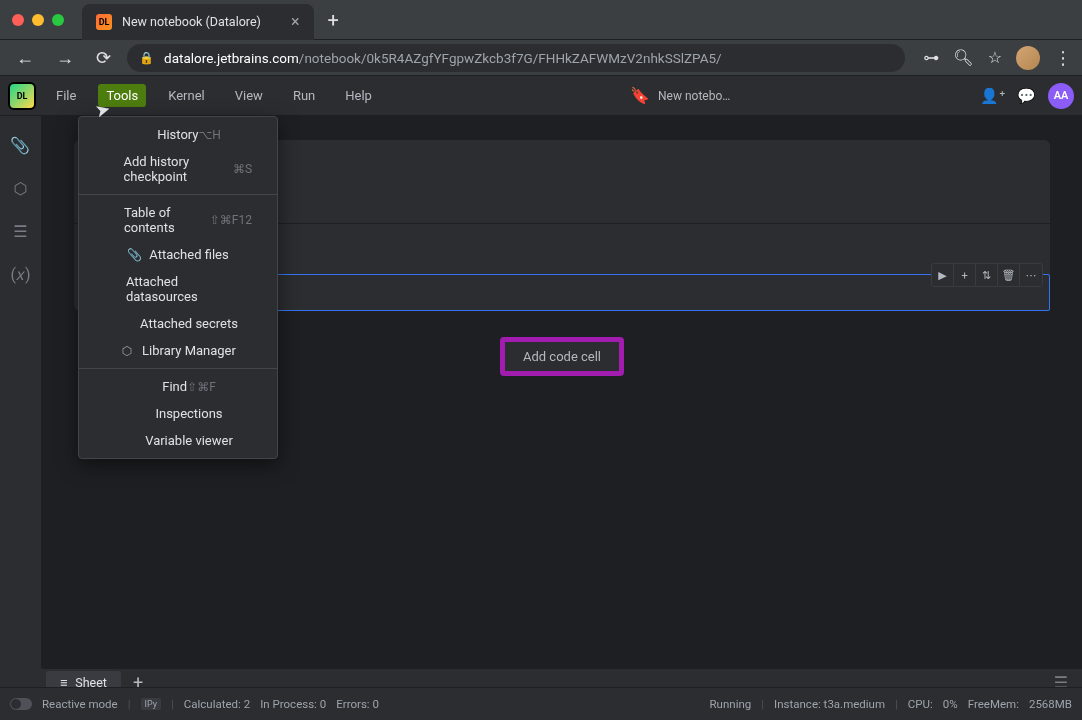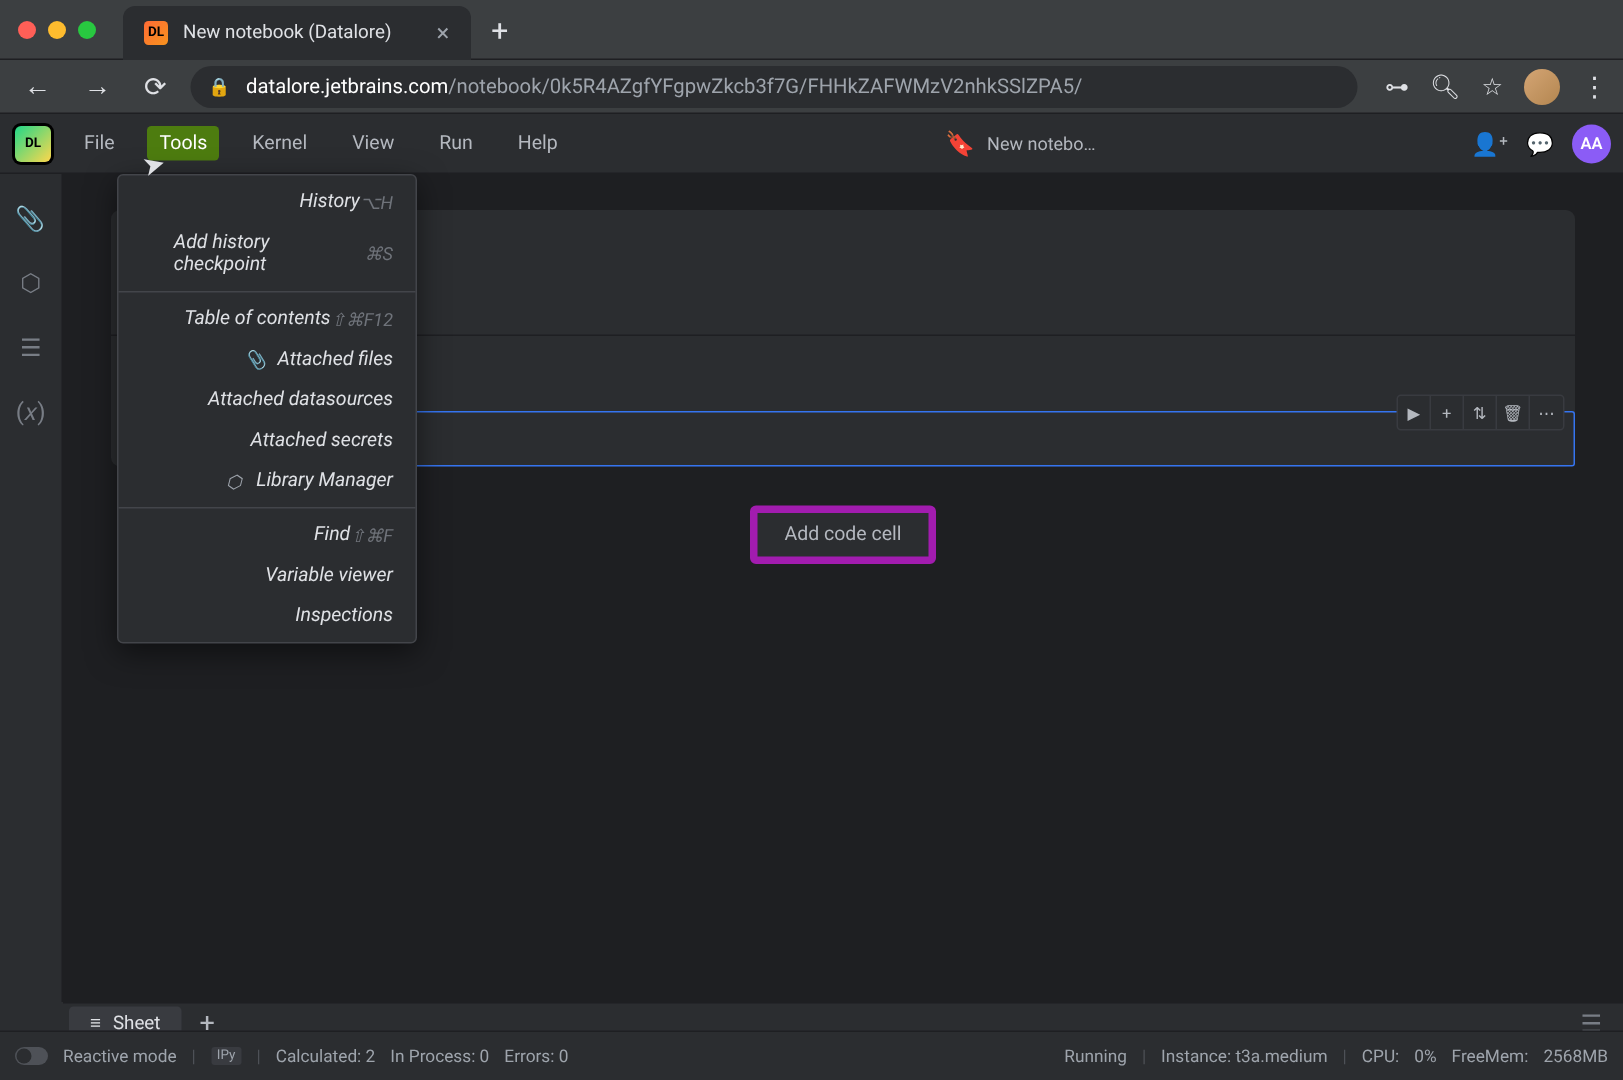--- a/index.html
+++ b/index.html
@@ -327,26 +327,25 @@
       background: #2b2d30;
       border: 1px solid #43454a;
       border-radius: 4px;
       box-shadow: 0 6px 20px rgba(0,0,0,0.5);
       padding: 4px 0;
       z-index: 100;
     }
     .dd-item {
       display: flex;
       align-items: center;
-      justify-content: flex-end;
-      padding: 6px 15px;
+      justify-content: center;
+      padding: 6px 25px;
       font-size: 13px;
       color: #dfe1e5;
       cursor: pointer;
-      font-style: italic;
     }
     .dd-item-left {
       display: flex;
       align-items: center;
       gap: 8px;
     }
     .dd-icon {
       width: 14px;
       font-size: 12px;
       color: #9ea4ac;
@@ -596,27 +595,27 @@
   <div class="dd-item">
     <span class="dd-item-left">
         <span class="dd-icon"></span>
         <span>Find</span>
       </span>
     <span class="dd-shortcut">⇧⌘F</span>
   </div>
   <div class="dd-item">
     <span class="dd-item-left">
         <span class="dd-icon"></span>
+        <span>Inspections</span>
+      </span>
+  </div>
+  <div class="dd-item">
+    <span class="dd-item-left">
+        <span class="dd-icon"></span>
         <span>Variable viewer</span>
-      </span>
-  </div>
-  <div class="dd-item">
-    <span class="dd-item-left">
-        <span class="dd-icon"></span>
-        <span>Inspections</span>
       </span>
   </div>
 </div>
 
 <div class="sheet-bar">
   <div class="sheet-tab">
     <span>≡</span>
     <span>Sheet</span>
   </div>
   <span class="sheet-add">+</span>

